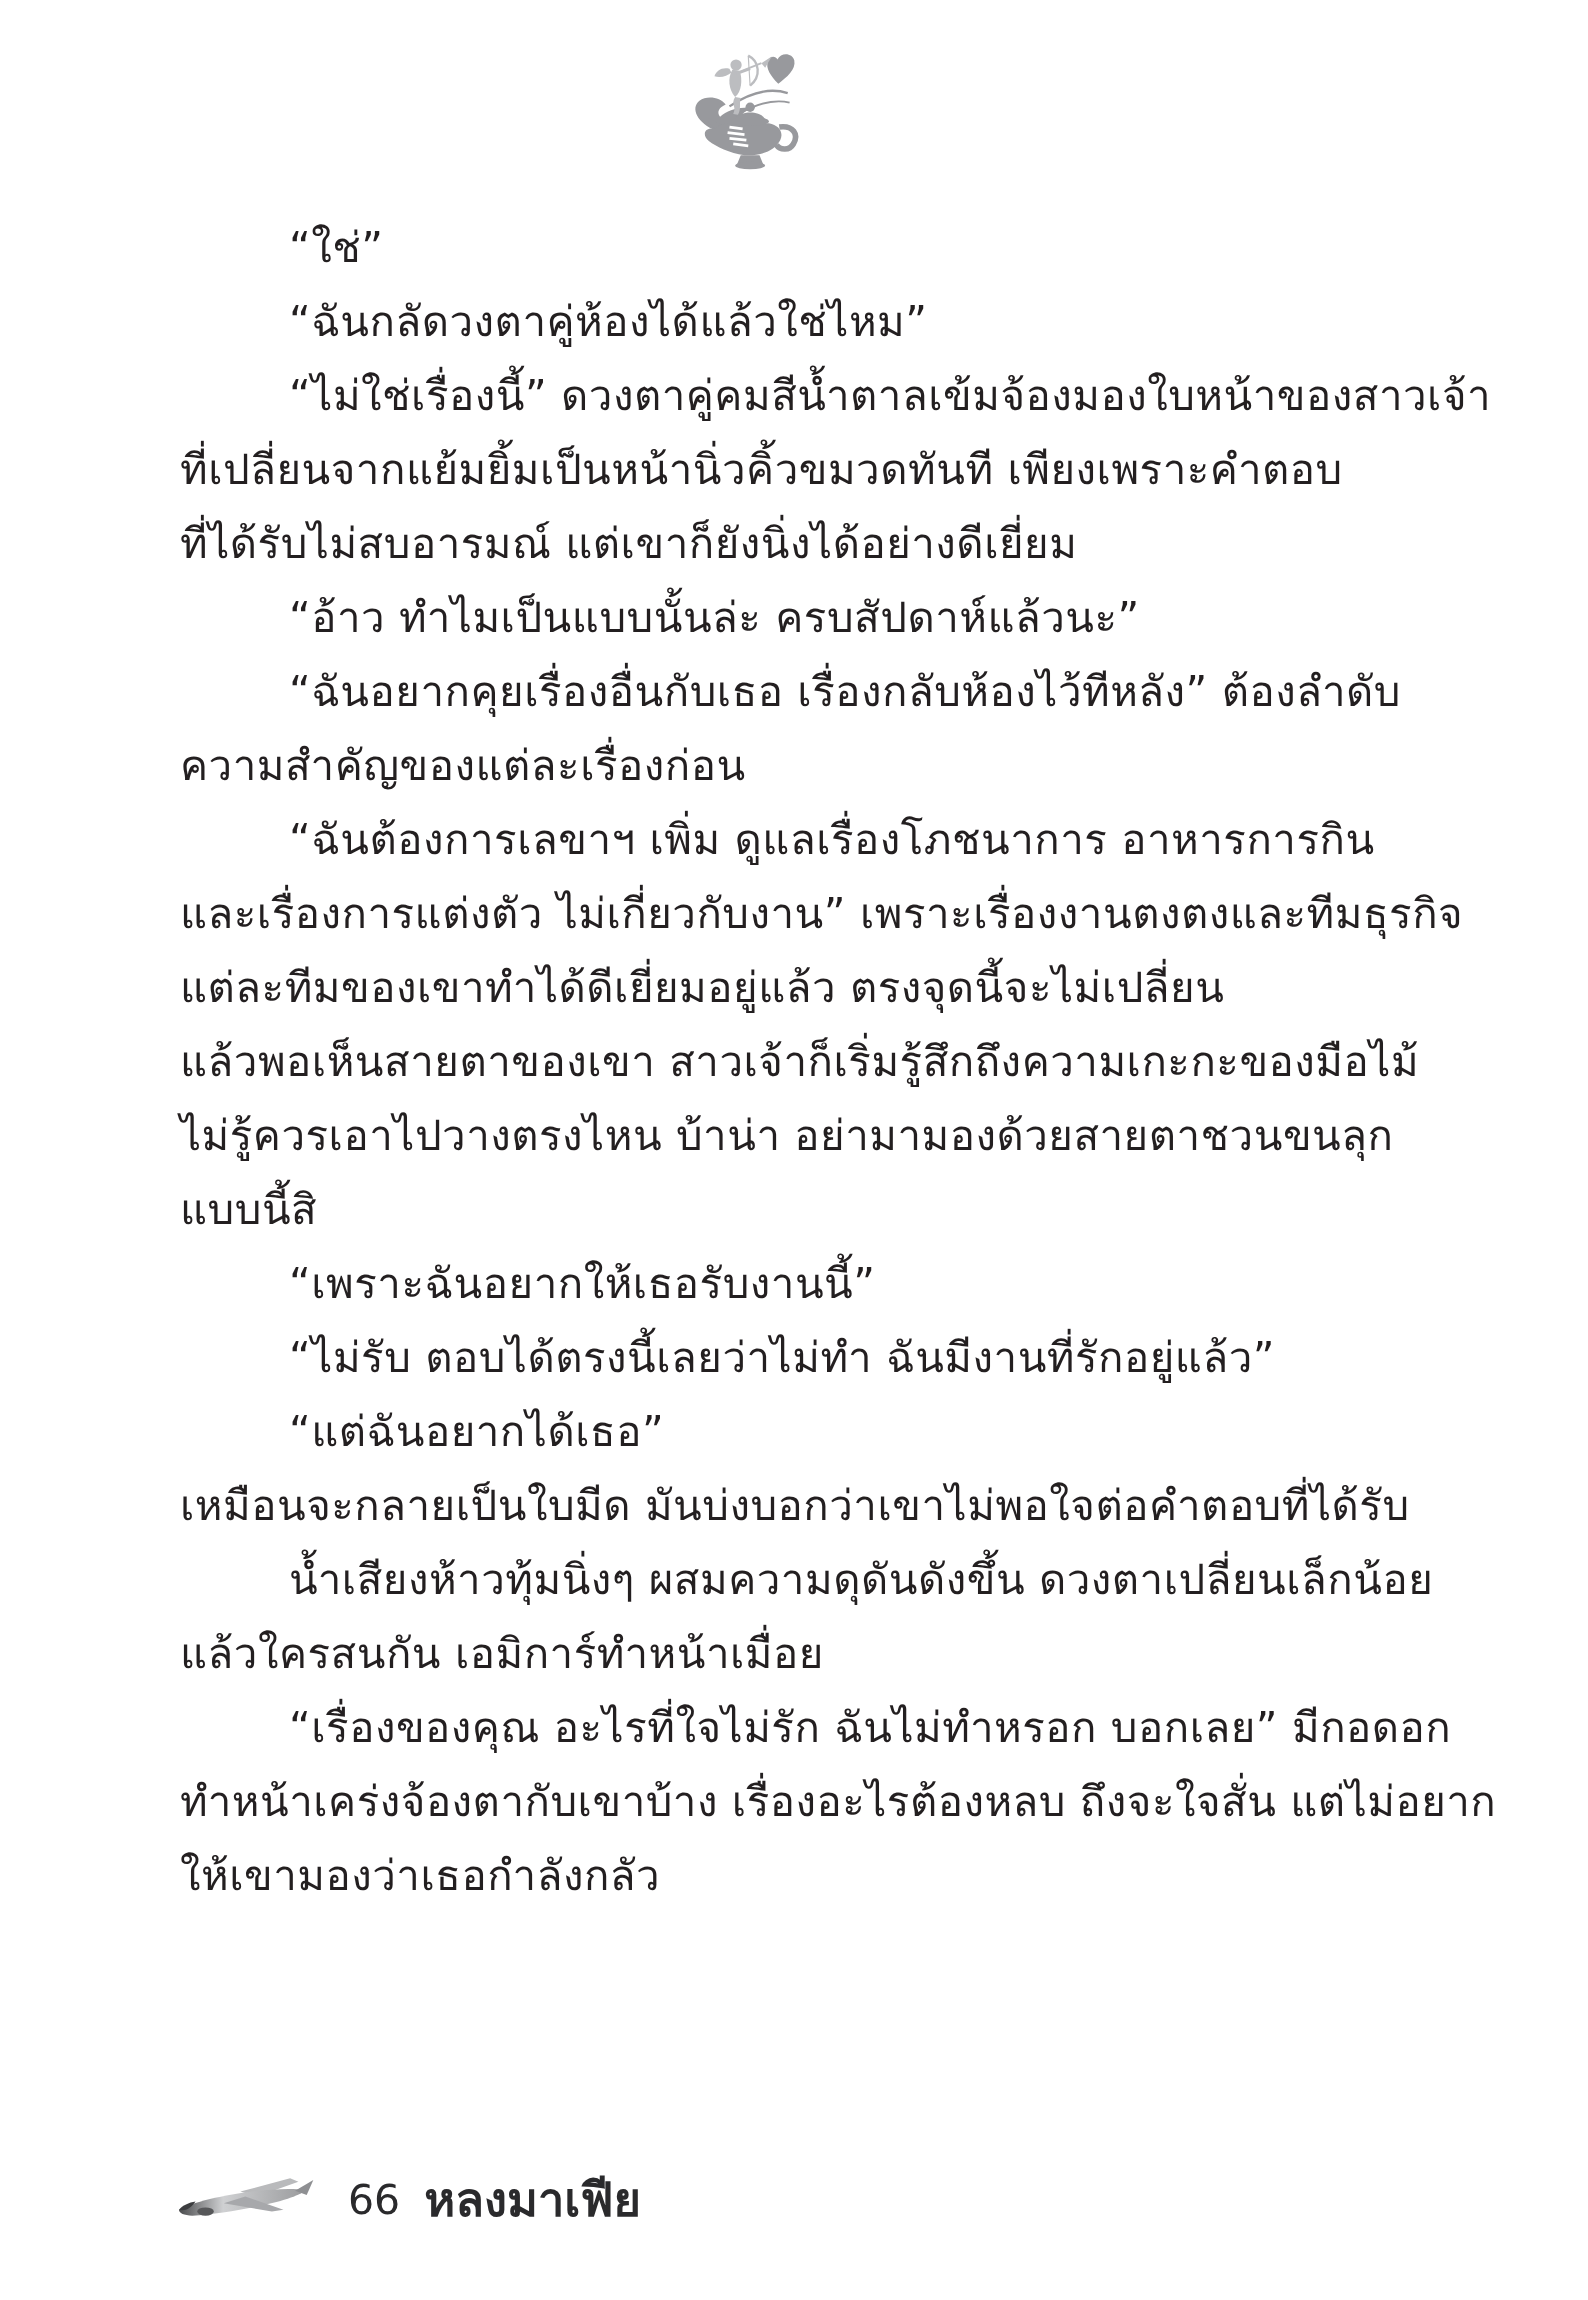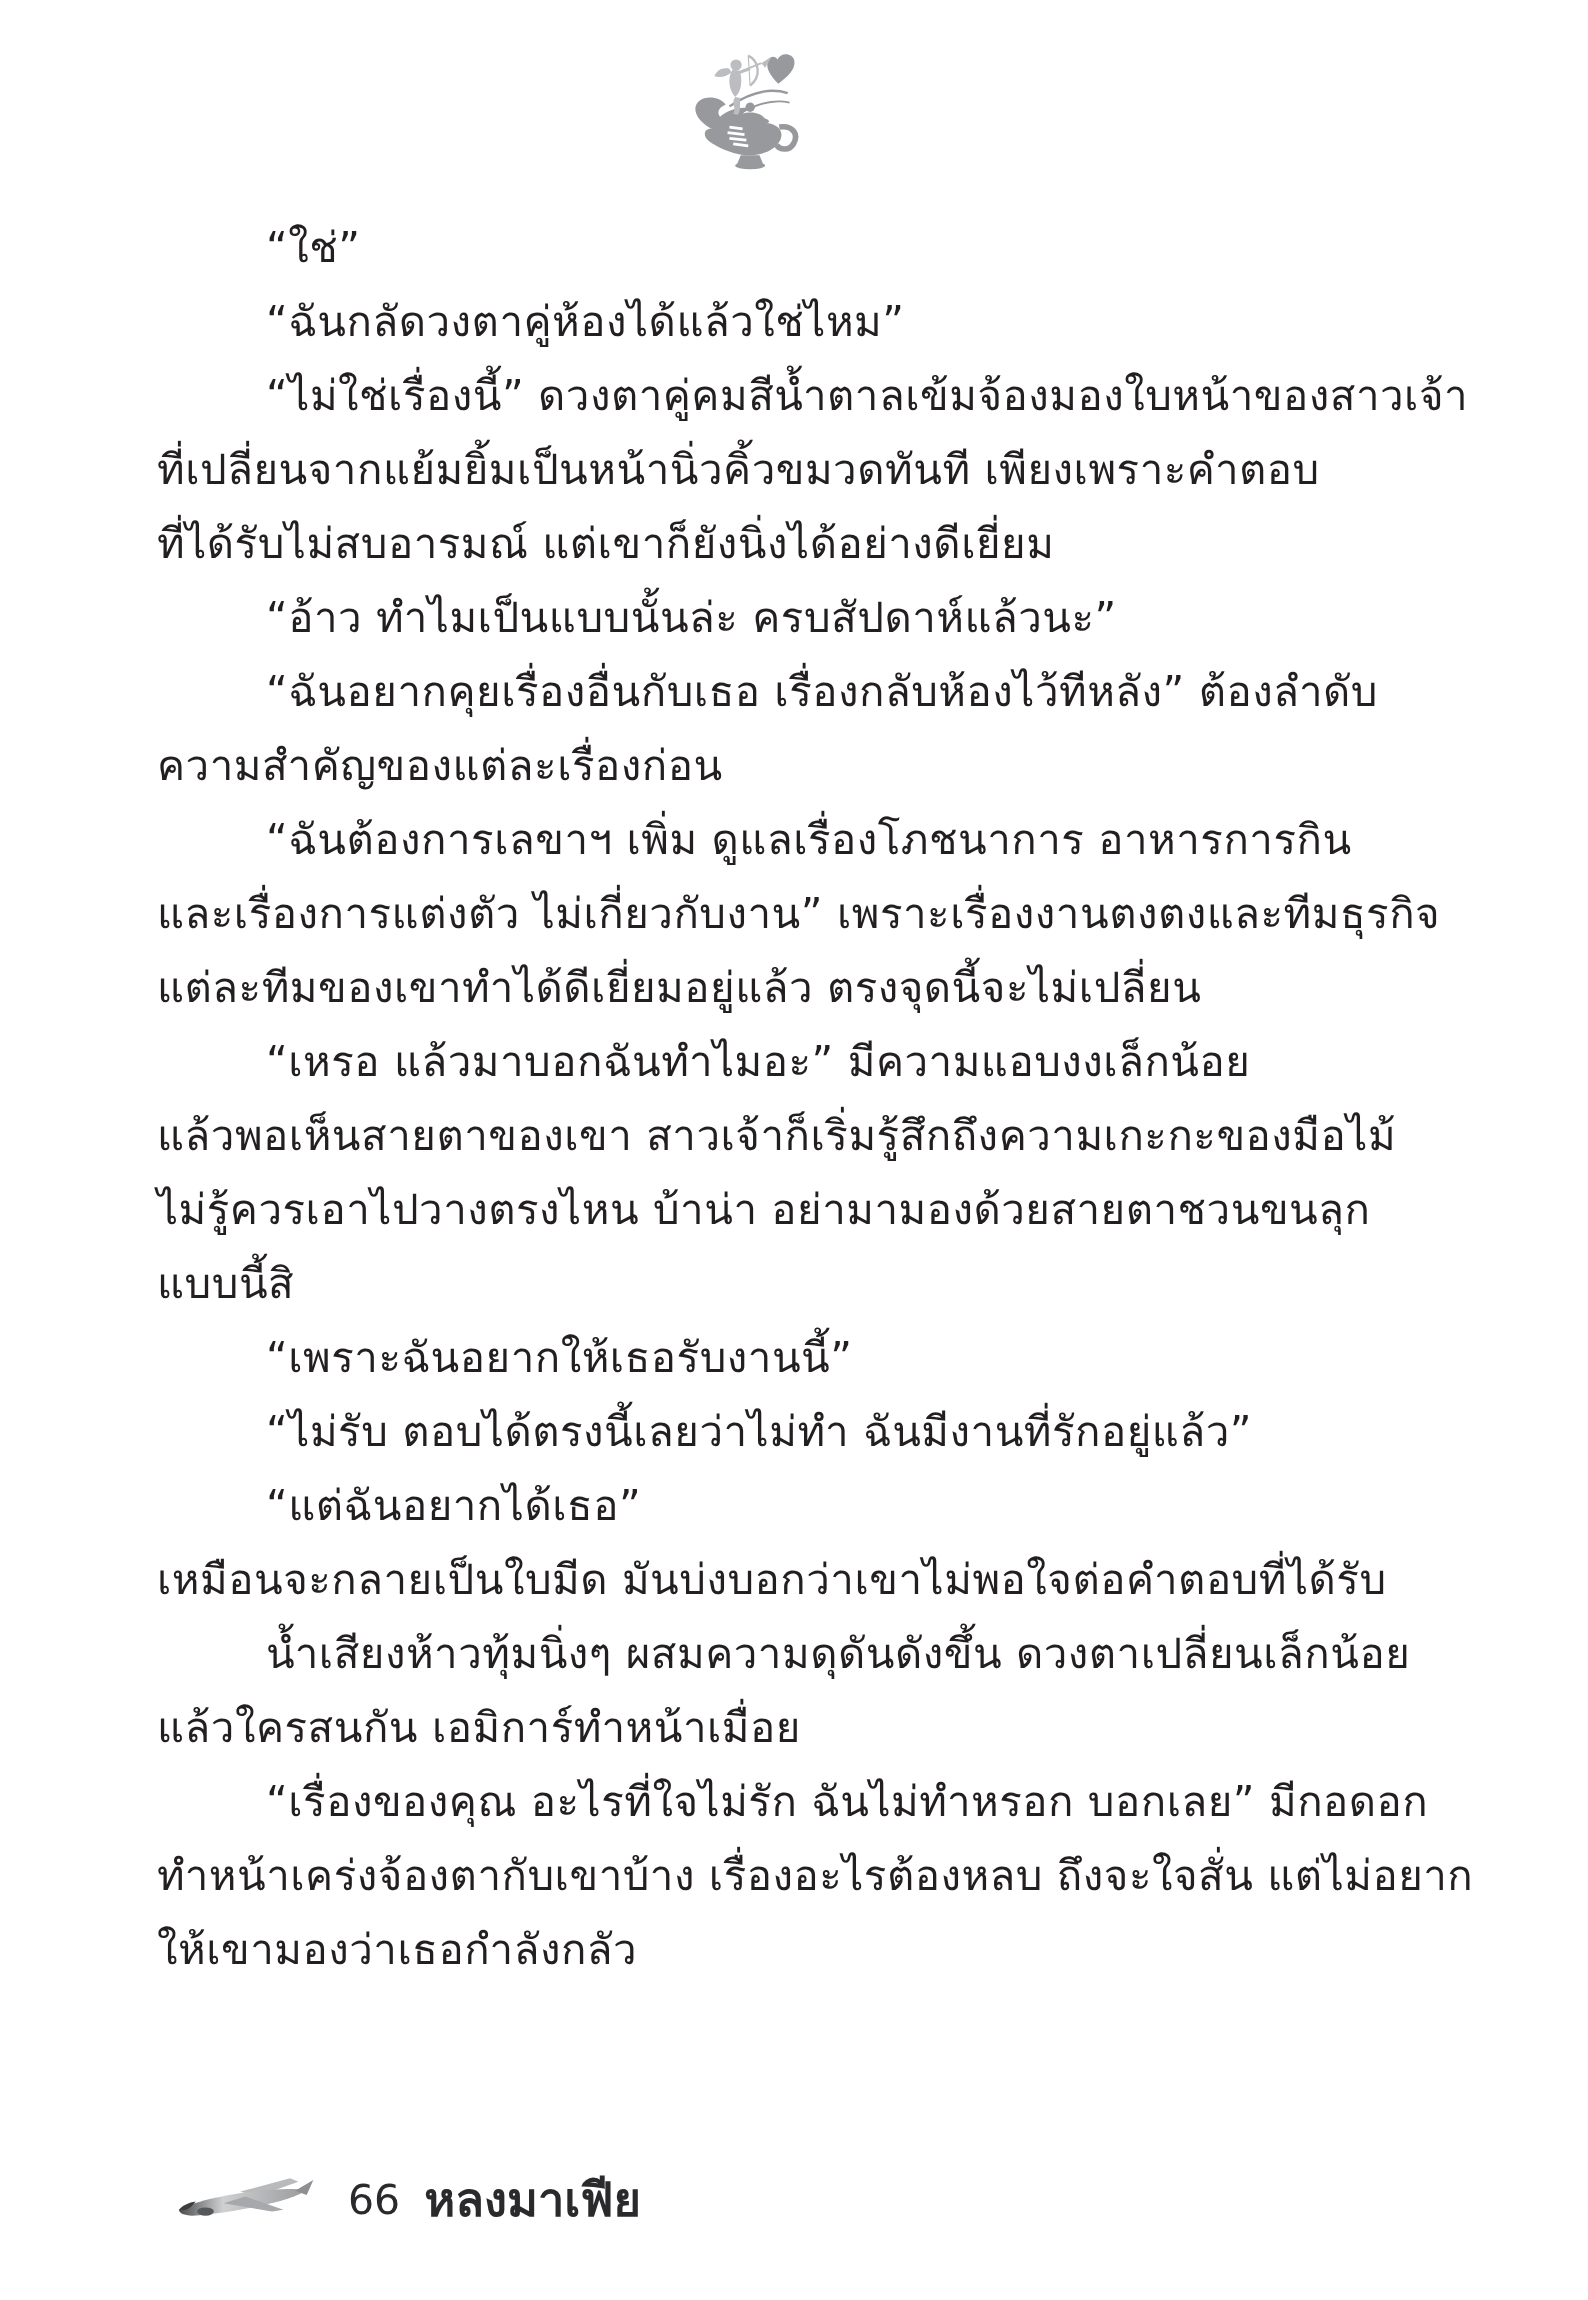--- a/index.html
+++ b/index.html
@@ -18,21 +18,21 @@
     color:var(--ink);
     overflow:hidden;
   }
   .ornament{
     position:absolute;
     left:688px;top:50px;
     width:113px;height:124px;
   }
   .body-text{
     position:absolute;
-    left:157px;top:211px;
+    left:180px;top:211px;
     width:1183px;
     font-size:42px;
     line-height:74px;
     letter-spacing:0.5px;
   }
   .line{
     height:74px;
     white-space:nowrap;
   }
   .line.indent{padding-left:109px;}
@@ -103,21 +103,20 @@
     <div class="line indent">“ฉันกลัดวงตาคู่ห้องได้แล้วใช่ไหม”</div>
     <div class="line indent">“ไม่ใช่เรื่องนี้” ดวงตาคู่คมสีน้ำตาลเข้มจ้องมองใบหน้าของสาวเจ้า</div>
     <div class="line">ที่เปลี่ยนจากแย้มยิ้มเป็นหน้านิ่วคิ้วขมวดทันที เพียงเพราะคำตอบ</div>
     <div class="line">ที่ได้รับไม่สบอารมณ์ แต่เขาก็ยังนิ่งได้อย่างดีเยี่ยม</div>
     <div class="line indent">“อ้าว ทำไมเป็นแบบนั้นล่ะ ครบสัปดาห์แล้วนะ”</div>
     <div class="line indent">“ฉันอยากคุยเรื่องอื่นกับเธอ เรื่องกลับห้องไว้ทีหลัง” ต้องลำดับ</div>
     <div class="line">ความสำคัญของแต่ละเรื่องก่อน</div>
     <div class="line indent">“ฉันต้องการเลขาฯ เพิ่ม ดูแลเรื่องโภชนาการ อาหารการกิน</div>
     <div class="line">และเรื่องการแต่งตัว ไม่เกี่ยวกับงาน” เพราะเรื่องงานตงตงและทีมธุรกิจ</div>
     <div class="line">แต่ละทีมของเขาทำได้ดีเยี่ยมอยู่แล้ว ตรงจุดนี้จะไม่เปลี่ยน</div>
-    <div class="line indent">“เหรอ แล้วมาบอกฉันทำไมอะ” มีความแอบงงเล็กน้อย</div>
     <div class="line">แล้วพอเห็นสายตาของเขา สาวเจ้าก็เริ่มรู้สึกถึงความเกะกะของมือไม้</div>
     <div class="line">ไม่รู้ควรเอาไปวางตรงไหน บ้าน่า อย่ามามองด้วยสายตาชวนขนลุก</div>
     <div class="line">แบบนี้สิ</div>
     <div class="line indent">“เพราะฉันอยากให้เธอรับงานนี้”</div>
     <div class="line indent">“ไม่รับ ตอบได้ตรงนี้เลยว่าไม่ทำ ฉันมีงานที่รักอยู่แล้ว”</div>
     <div class="line indent">“แต่ฉันอยากได้เธอ”</div>
     <div class="line">เหมือนจะกลายเป็นใบมีด มันบ่งบอกว่าเขาไม่พอใจต่อคำตอบที่ได้รับ</div>
     <div class="line indent">น้ำเสียงห้าวทุ้มนิ่งๆ ผสมความดุดันดังขึ้น ดวงตาเปลี่ยนเล็กน้อย</div>
     <div class="line">แล้วใครสนกัน เอมิการ์ทำหน้าเมื่อย</div>
     <div class="line indent">“เรื่องของคุณ อะไรที่ใจไม่รัก ฉันไม่ทำหรอก บอกเลย” มีกอดอก</div>

